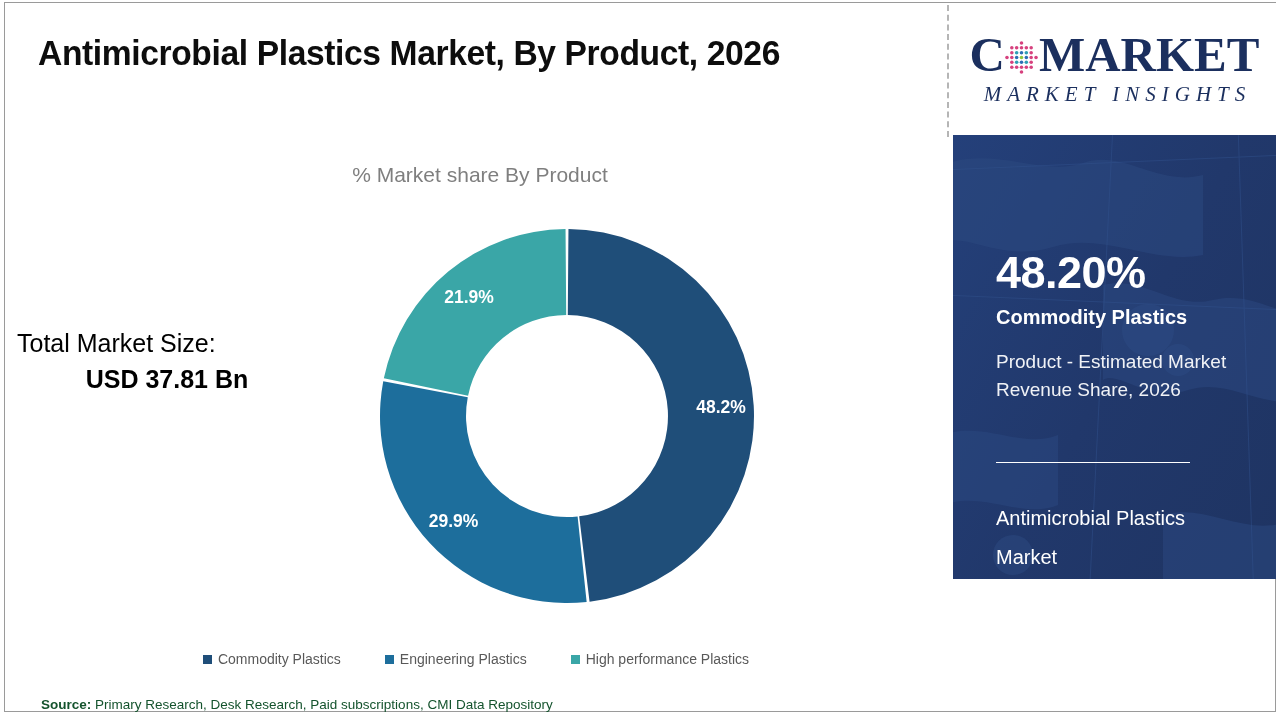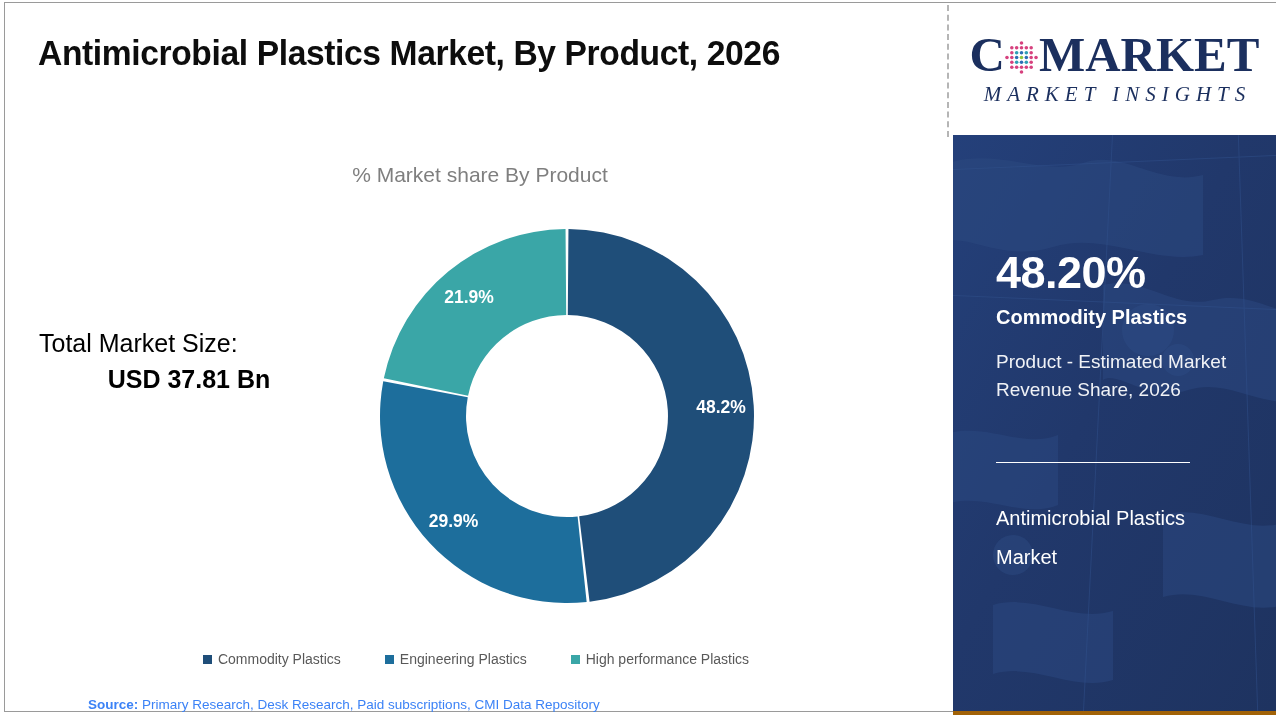--- a/index.html
+++ b/index.html
@@ -62,21 +62,21 @@
     width: 942px;
     text-align: center;
     font-size: 21px;
     color: #7f7f7f;
     font-weight: normal;
   }
 
   
   #total-market {
     position: absolute;
-    left: 34px;
+    left: 12px;
     top: 322px;
     width: 300px;
   }
   #total-market .tm-label {
     font-size: 25px;
     color: #000000;
     line-height: 1.48;
     white-space: nowrap;
   }
   #total-market .tm-value {
@@ -132,23 +132,22 @@
     position: relative;
     top: 0px;
   }
 
   
   #source-line {
     position: absolute;
     left: 36px;
     top: 694px;
     font-size: 13.5px;
-    color: #3b82f6;
-    white-space: nowrap;
-    margin-left: 47px;
+    color: #14532d;
+    white-space: nowrap;
   }
   #source-line .src-label { font-weight: bold; }
 
   
   #divider {
     position: absolute;
     left: 947px;
     top: 5px;
     width: 0px;
     height: 132px;
@@ -198,22 +197,22 @@
     padding-left: 6px;
     white-space: nowrap;
     font-style: italic;
   }
 
   #info-panel {
     position: absolute;
     left: 953px;
     top: 135px;
     width: 323px;
-    height: 580px;
-    background: #a16207;
+    height: 444px;
+    background: #0f766e;
     overflow: hidden;
   }
   #panel-texture {
     position: absolute;
     inset: 0;
     opacity: 1;
     pointer-events: none;
   }
   #panel-content {
     position: absolute;

